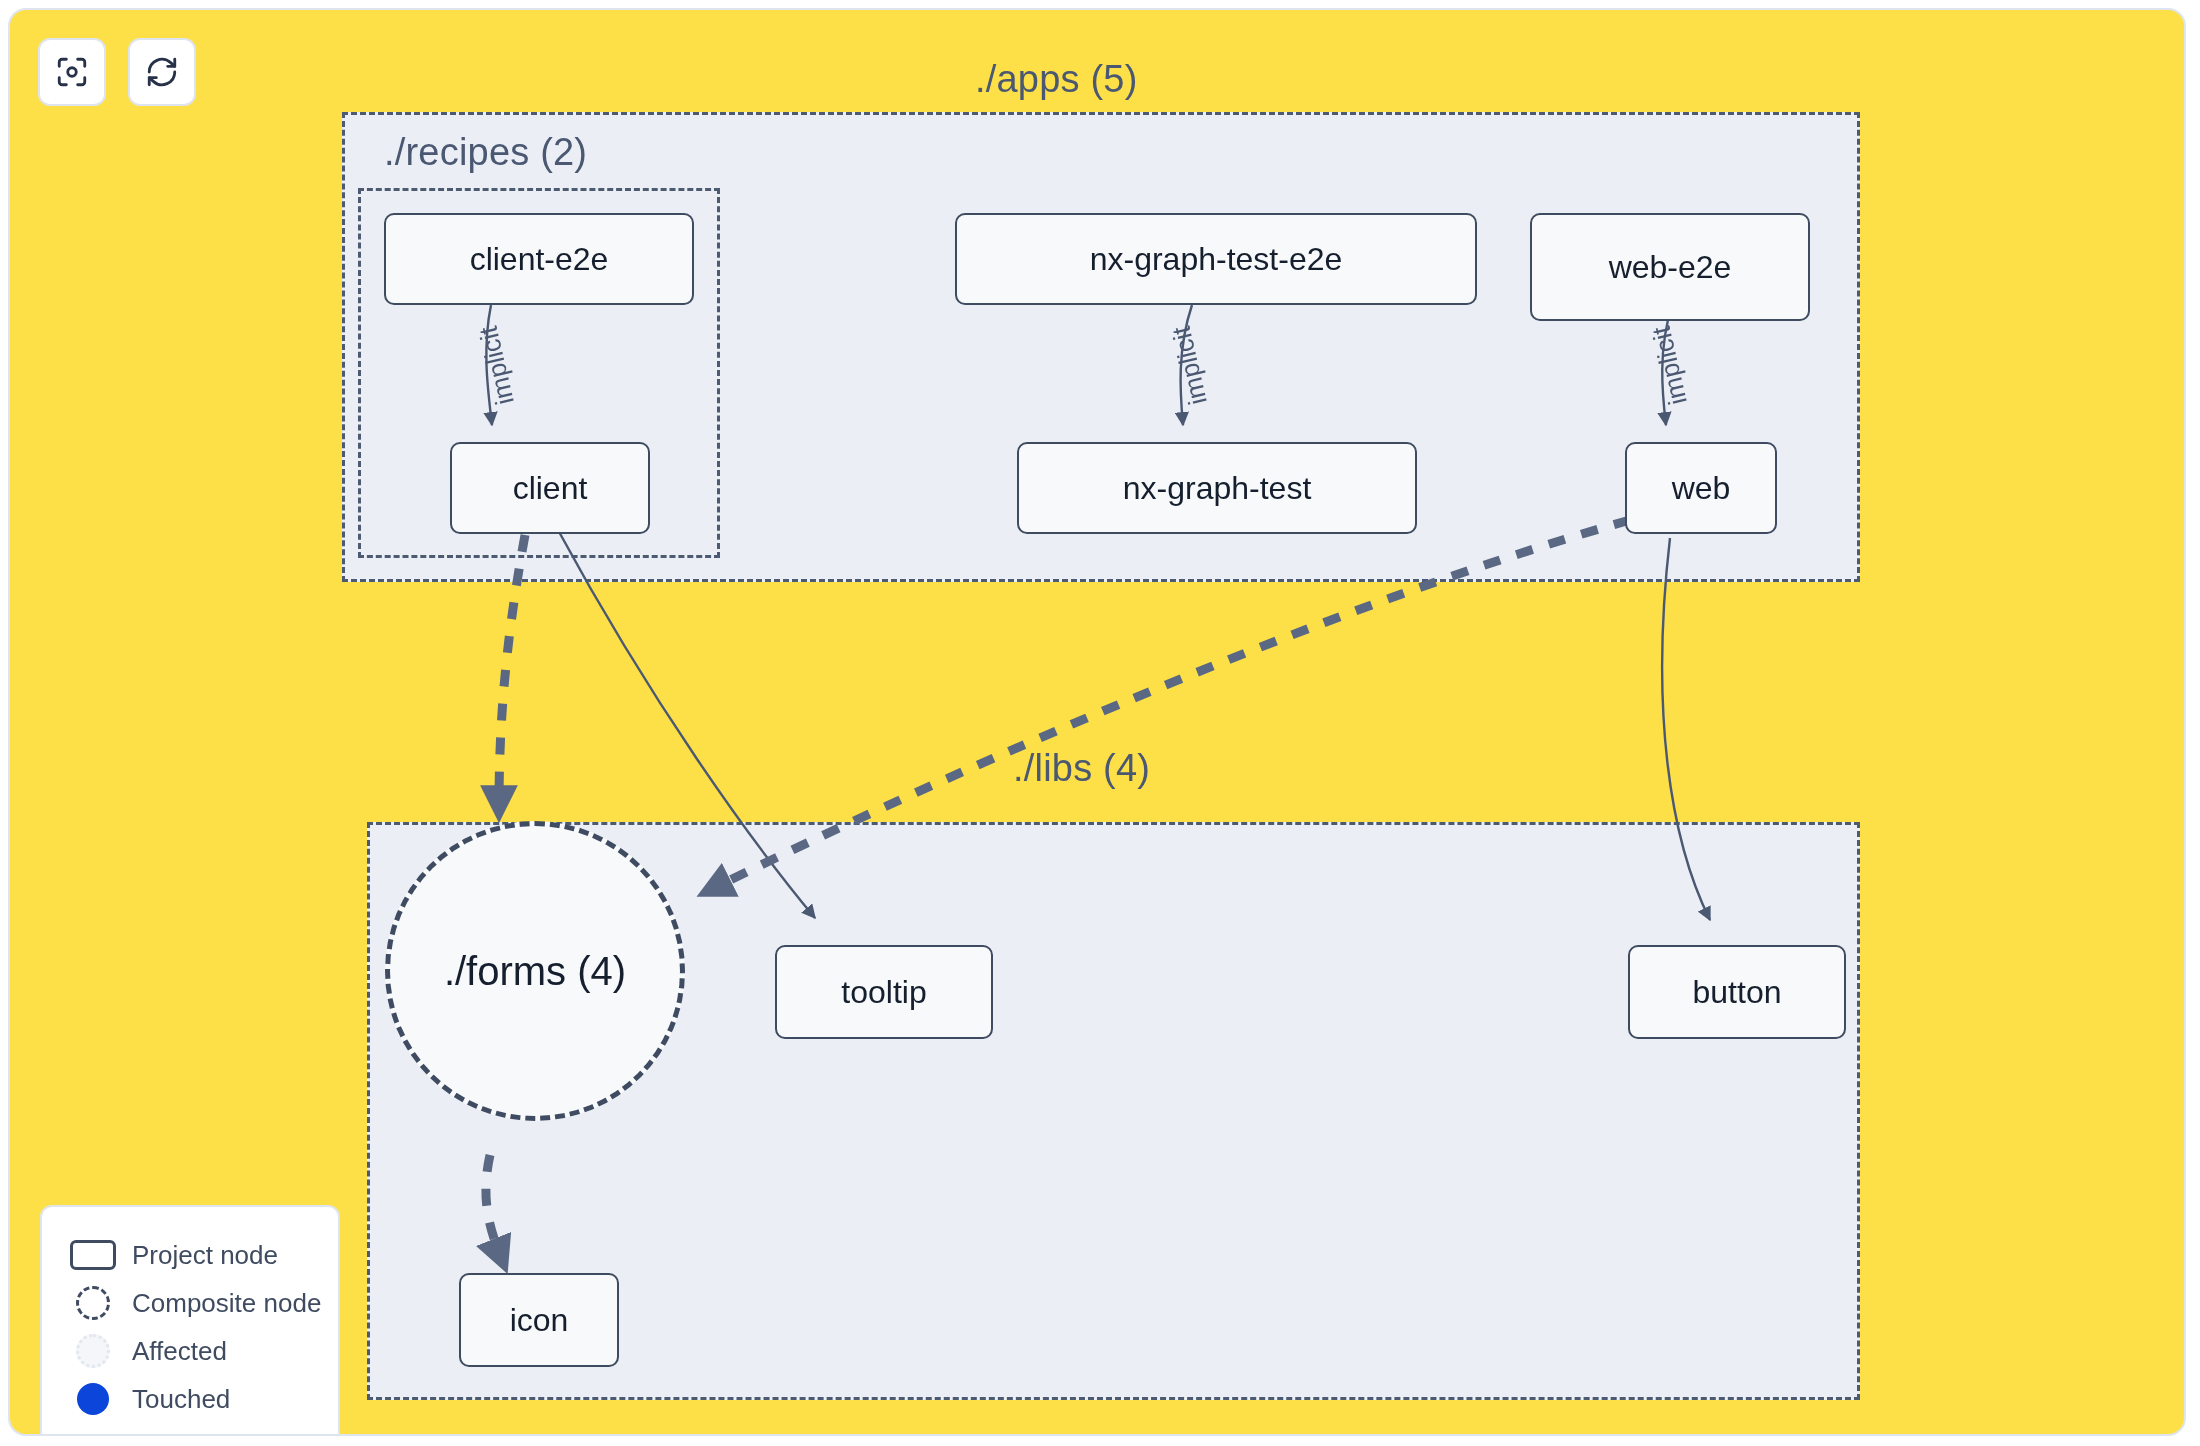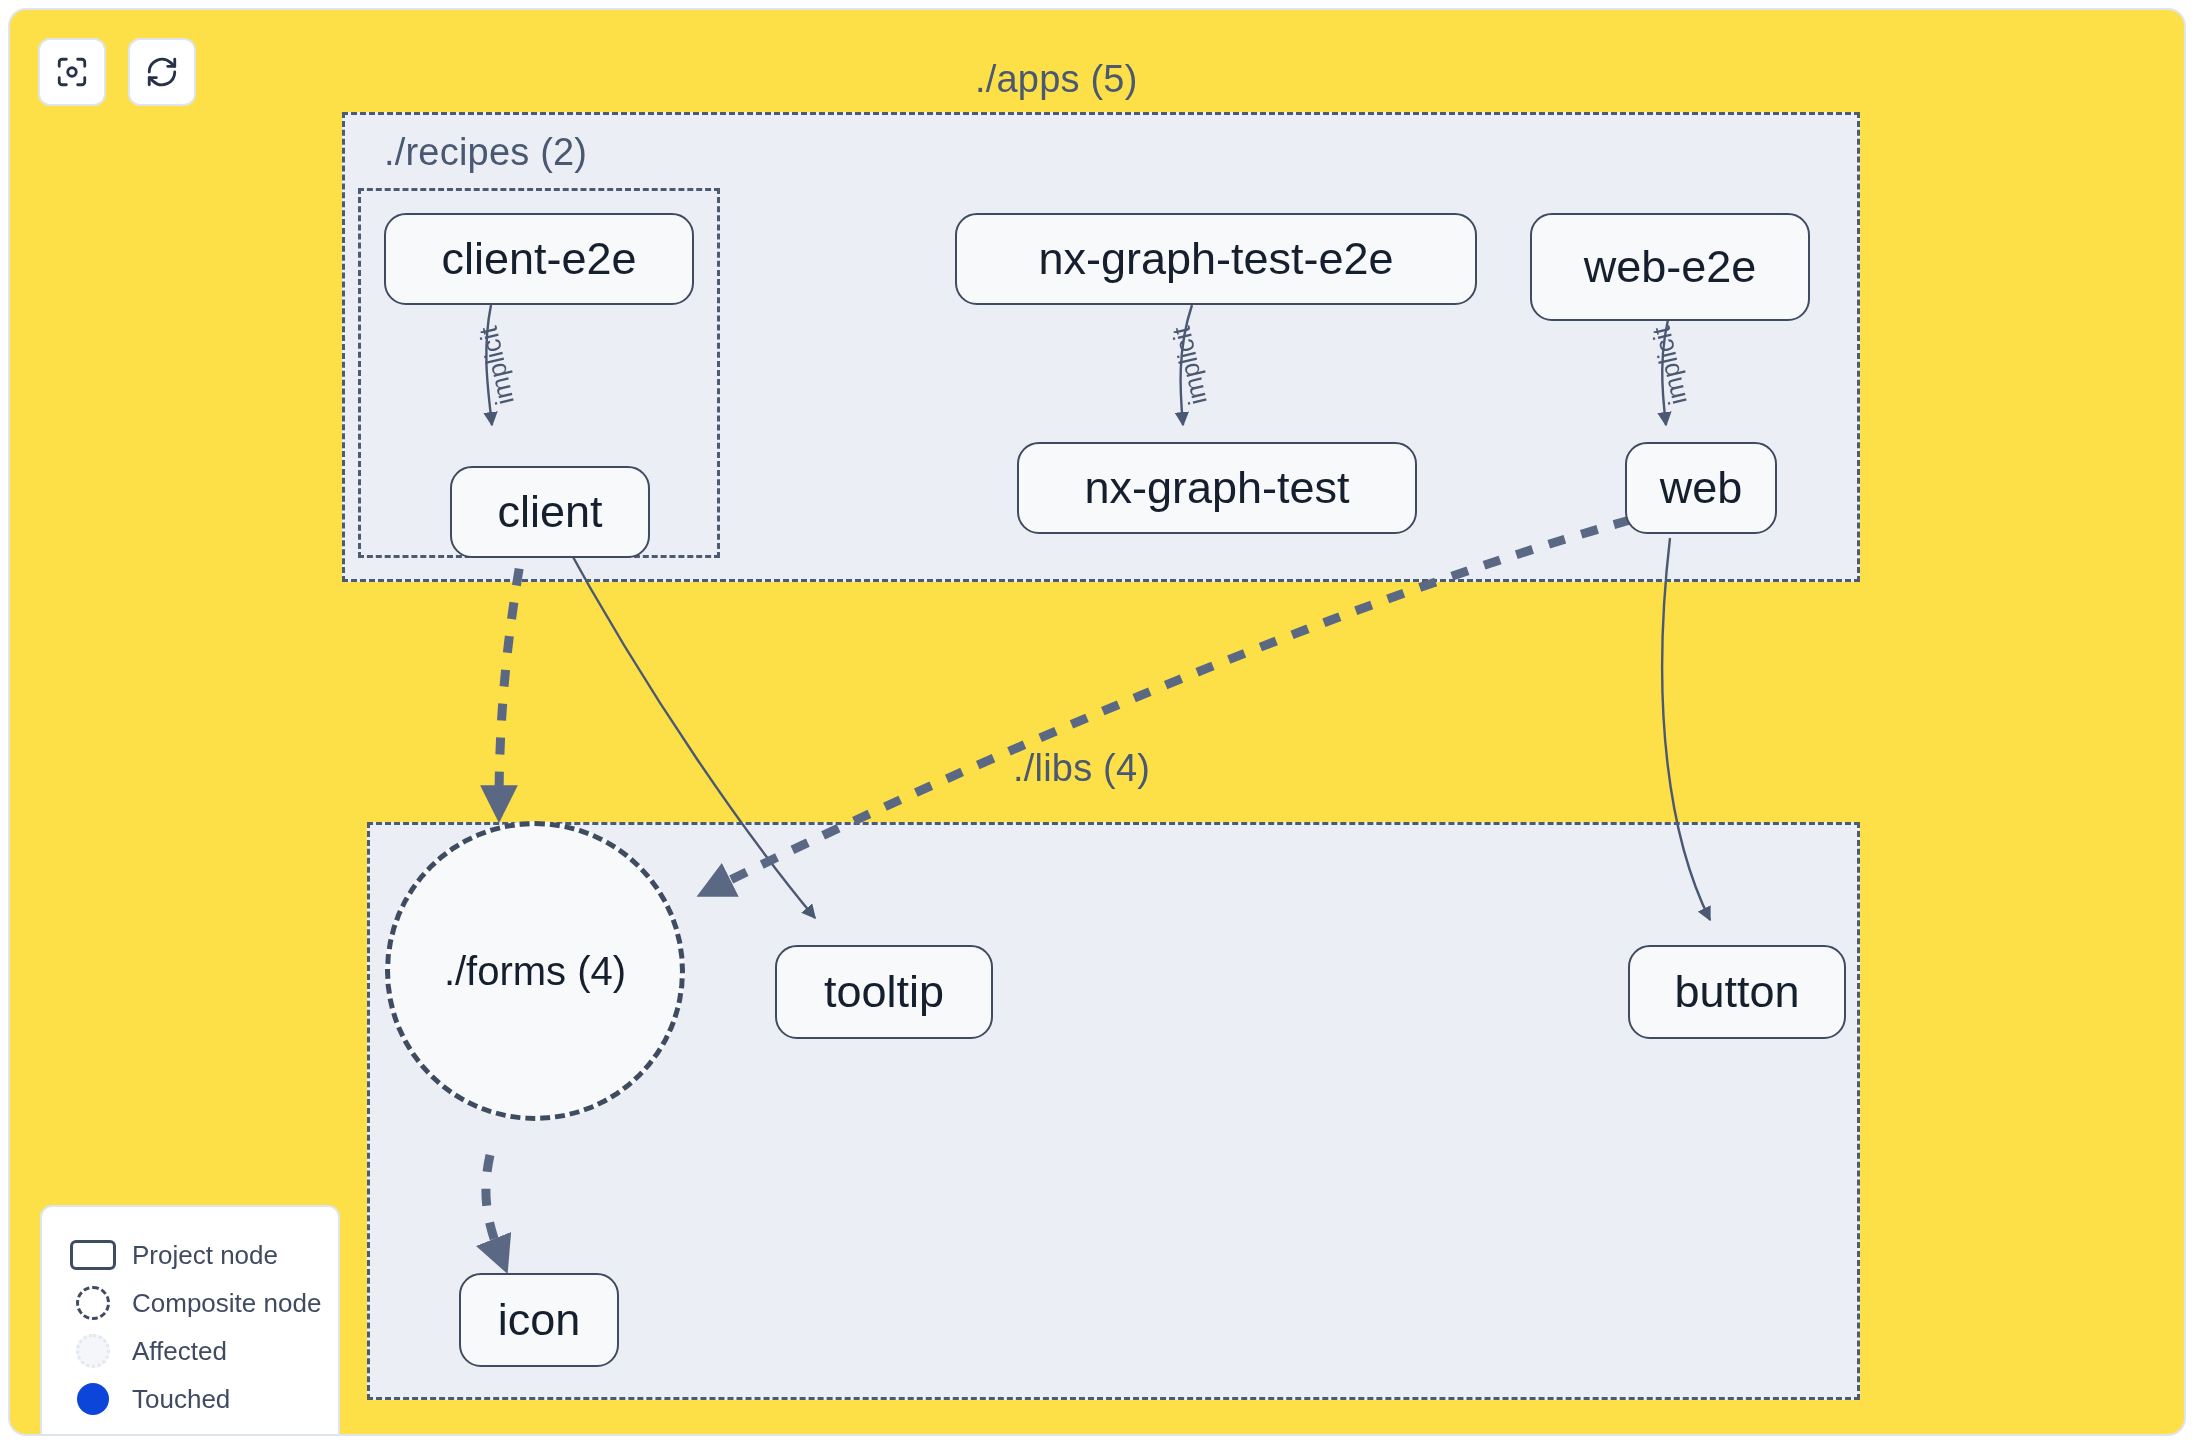--- a/index.html
+++ b/index.html
@@ -76,26 +76,26 @@
     white-space: nowrap;
     letter-spacing: 0.2px;
   }
 
   
   .node {
     position: absolute;
     box-sizing: border-box;
     background: #f7f9fb;
     border: 2.5px solid #3f4b60;
-    border-radius: 22px;
+    border-radius: 10px;
     display: flex;
     align-items: center;
     justify-content: center;
     color: #161f2e;
-    font-size: 45px;
+    font-size: 32px;
     white-space: nowrap;
     cursor: pointer;
     z-index: 20;
   }
 
   .composite-node {
     position: absolute;
     box-sizing: border-box;
     background: #f7f9fb;
     border: 5px dashed #3f4b60;
@@ -252,21 +252,21 @@
     <div class="edge-label" style="left:447px; top:340px; transform:rotate(-103deg);">implicit</div>
     <div class="edge-label" style="left:1140px; top:340px; transform:rotate(-103deg);">implicit</div>
     <div class="edge-label" style="left:1620px; top:340px; transform:rotate(-103deg);">implicit</div>
 
     <div class="node" style="left:374px; top:203px; width:310px; height:92px;">client-e2e</div>
 
     <div class="node" style="left:945px; top:203px; width:522px; height:92px;">nx-graph-test-e2e</div>
 
     <div class="node" style="left:1520px; top:203px; width:280px; height:108px;">web-e2e</div>
 
-    <div class="node" style="left:440px; top:456px; width:200px; height:92px;">client</div>
+    <div class="node" style="left:440px; top:432px; width:200px; height:92px;">client</div>
 
     <div class="node" style="left:1007px; top:432px; width:400px; height:92px;">nx-graph-test</div>
 
     <div class="node" style="left:1615px; top:432px; width:152px; height:92px;">web</div>
 
     <div class="composite-node" style="left:375px; top:811px; width:300px; height:300px;">./forms (4)</div>
 
     <div class="node" style="left:765px; top:935px; width:218px; height:94px;">tooltip</div>
 
     <div class="node" style="left:1618px; top:935px; width:218px; height:94px;">button</div>

